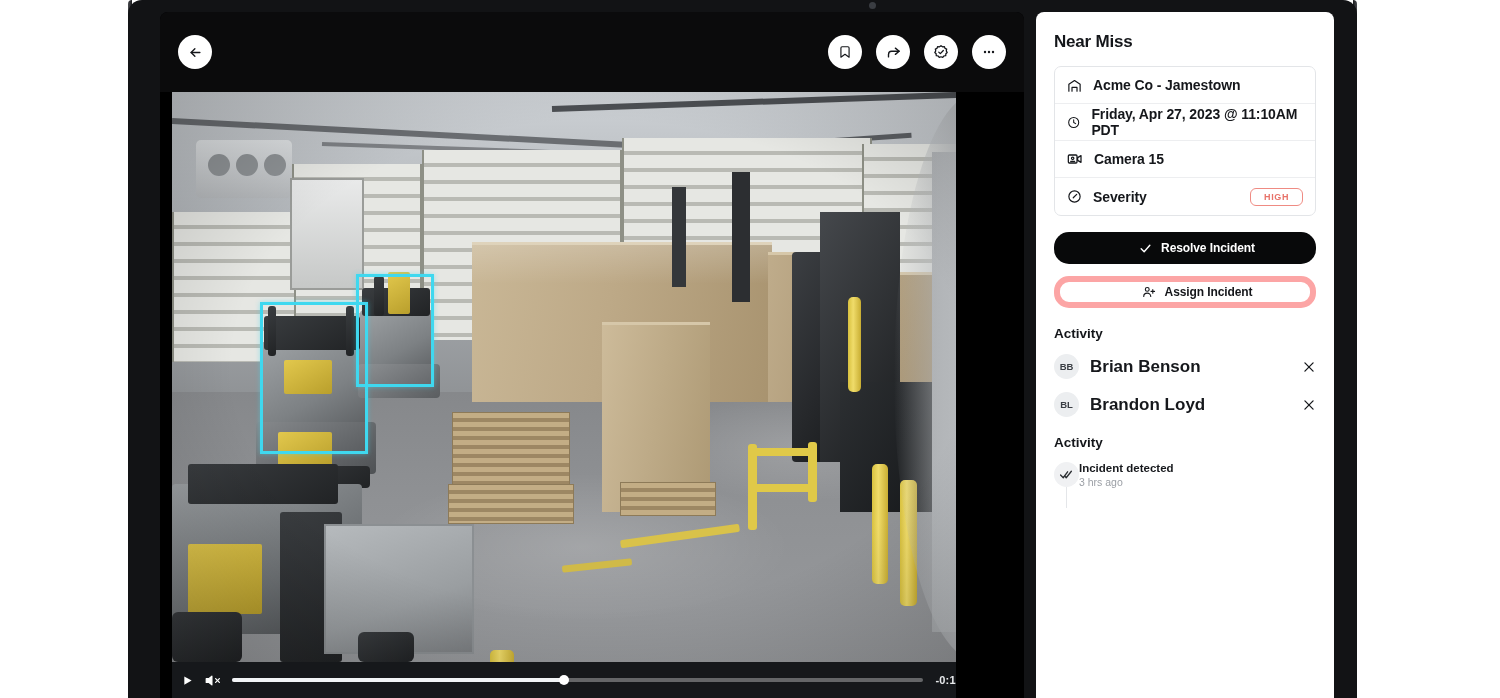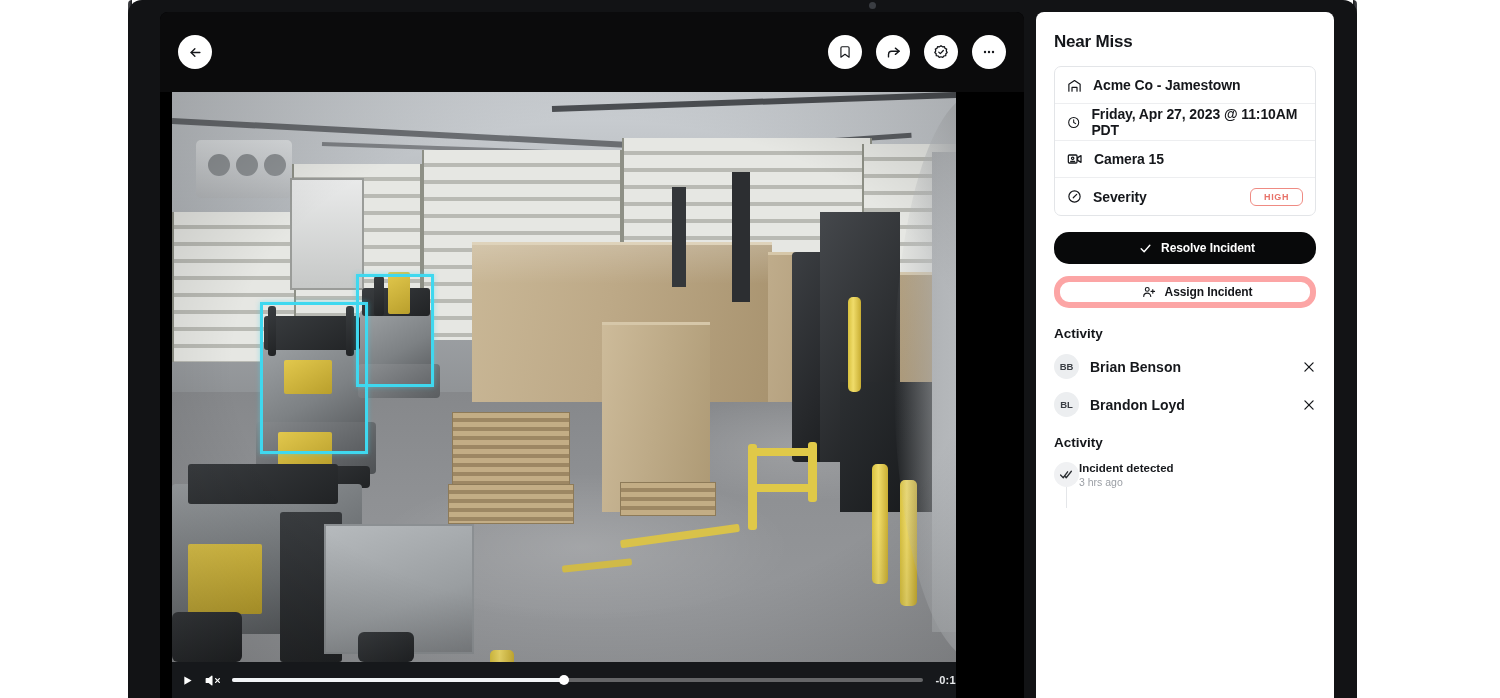--- a/index.html
+++ b/index.html
@@ -220,21 +220,21 @@
   }
   .assignee-row {
     display: flex; align-items: center; gap: 11px; margin-top: 13px;
   }
   .avatar {
     width: 25px; height: 25px; border-radius: 50%;
     background: #eceef0; color: #3a3e44;
     font-size: 9.5px; font-weight: bold;
     display: flex; align-items: center; justify-content: center; flex: none;
   }
-  .assignee-name { font-size: 14px; color: #16181c; font-weight: bold; }
+  .assignee-name { font-size: 17px; color: #16181c; font-weight: bold; }
   .remove-x {
     margin-left: auto; cursor: pointer; display: flex; align-items: center;
   }
   #activity-list { margin-top: 12px; position: relative; }
   .activity-row { display: flex; position: relative; }
   .act-icon {
     width: 25px; height: 25px; border-radius: 50%; background: #f0f1f3;
     display: flex; align-items: center; justify-content: center; flex: none;
     position: relative; z-index: 2;
   }

